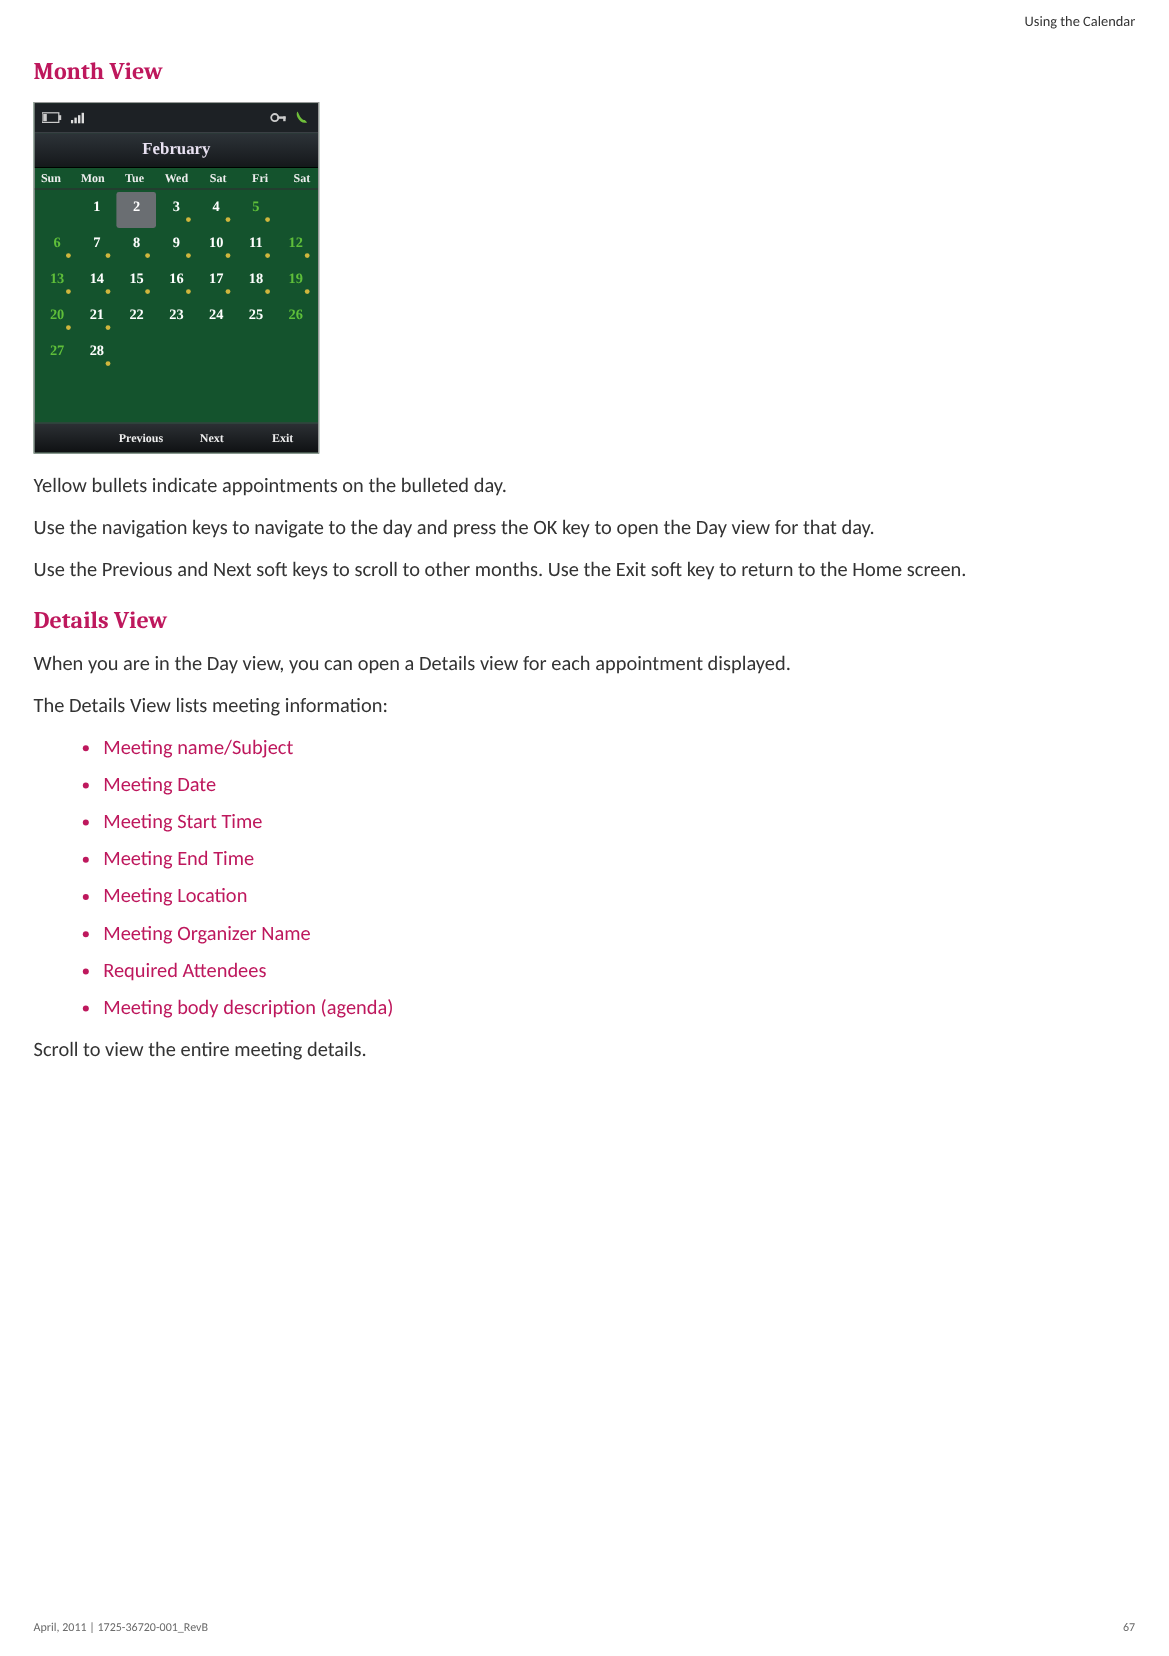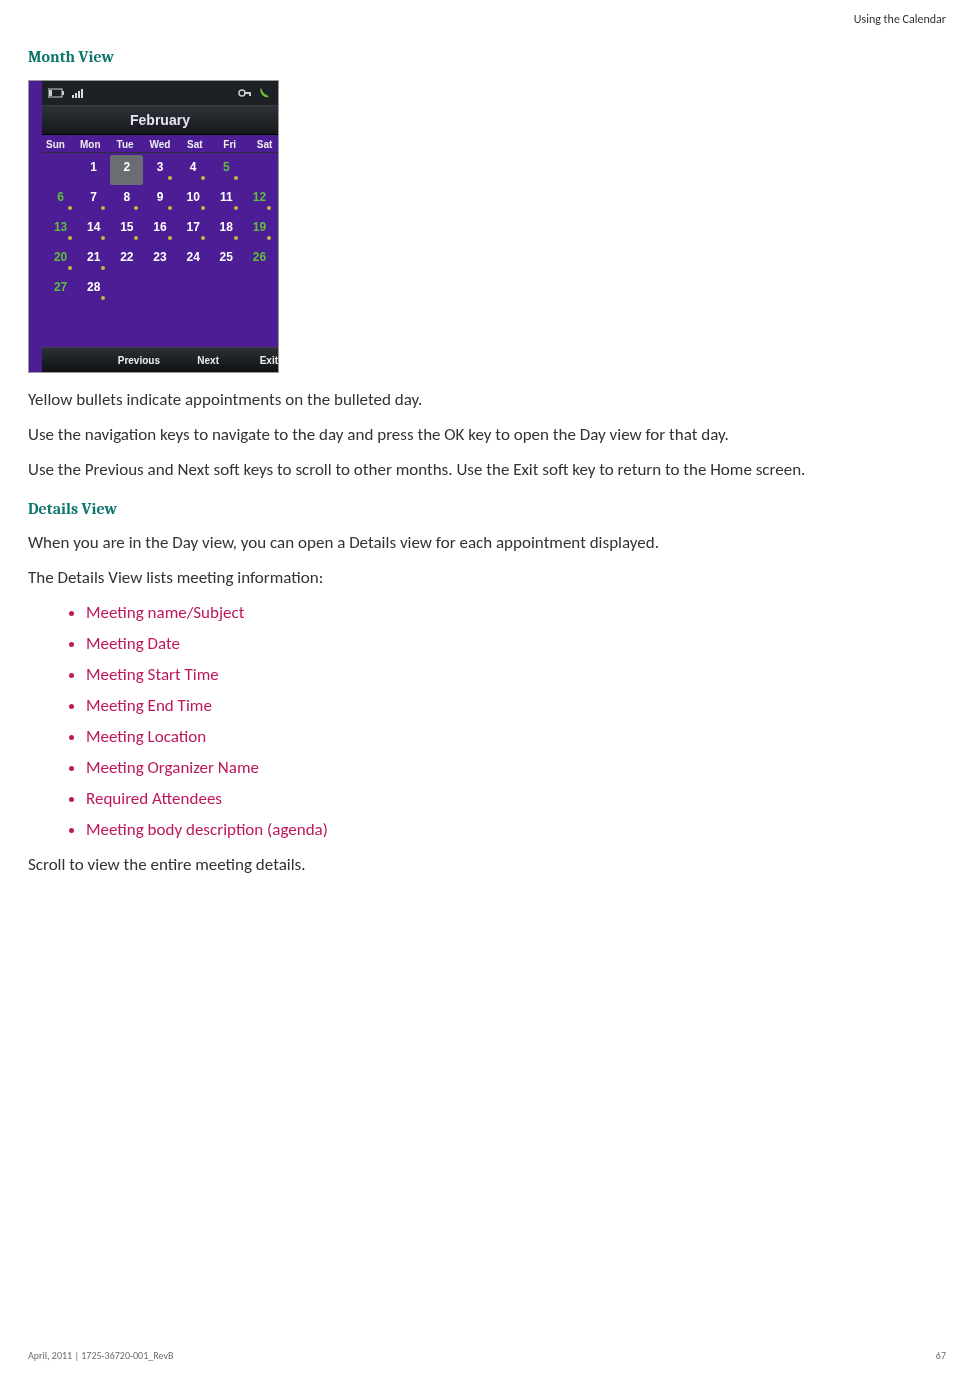--- a/index.html
+++ b/index.html
@@ -14,47 +14,46 @@
     padding:12px 28px 0 28px;
   }
   .hdr-right{
     text-align:right;
     font-size:12px;
     color:#333;
     margin-bottom:22px;
   }
   h2.sec{
     font-family:Cambria, Georgia, serif;
-    font-size:16px;
-    color:#0f766e;
+    font-size:20px;
+    color:#be185d;
     font-weight:700;
     margin:18px 0 14px 0;
   }
   p.body{
     margin:12px 0;
     line-height:1.35;
     color:#333;
   }
   ul.bul{
     margin:10px 0 14px 0;
     padding-left:58px;
   }
   ul.bul li{
     margin:10px 0;
     color:#be185d;
   }
   
   .phone{
     width:236px;
-    background:#4c1d95;
+    background:#14532d;
     color:#fff;
-    font-family:Liberation Sans, sans-serif;
+    font-family:Liberation Serif, serif;
     border:1px solid #999;
     margin:6px 0 16px 0;
-    padding-left:13px;
   }
   .statusbar{
     height:24px;
     background:#1d2125;
     display:flex;
     align-items:center;
     justify-content:space-between;
     padding:0 6px;
   }
   .sb-left,.sb-right{display:flex;align-items:center;gap:6px;}
@@ -118,21 +117,21 @@
     background:linear-gradient(#2c3034,#0f1113);
     border-top:1px solid #3d4145;
     display:grid;
     grid-template-columns:1fr 1fr 1fr 1fr;
     align-items:center;
     font-size:10px;
     font-weight:700;
     color:#eee;
     margin-top:40px;
   }
-  .softbar div{text-align:right;}
+  .softbar div{text-align:center;}
   
   .pgfoot{
     position:absolute;
     bottom:18px;
     left:28px;
     right:28px;
     display:flex;
     justify-content:space-between;
     font-size:10px;
     color:#6b6b6b;

